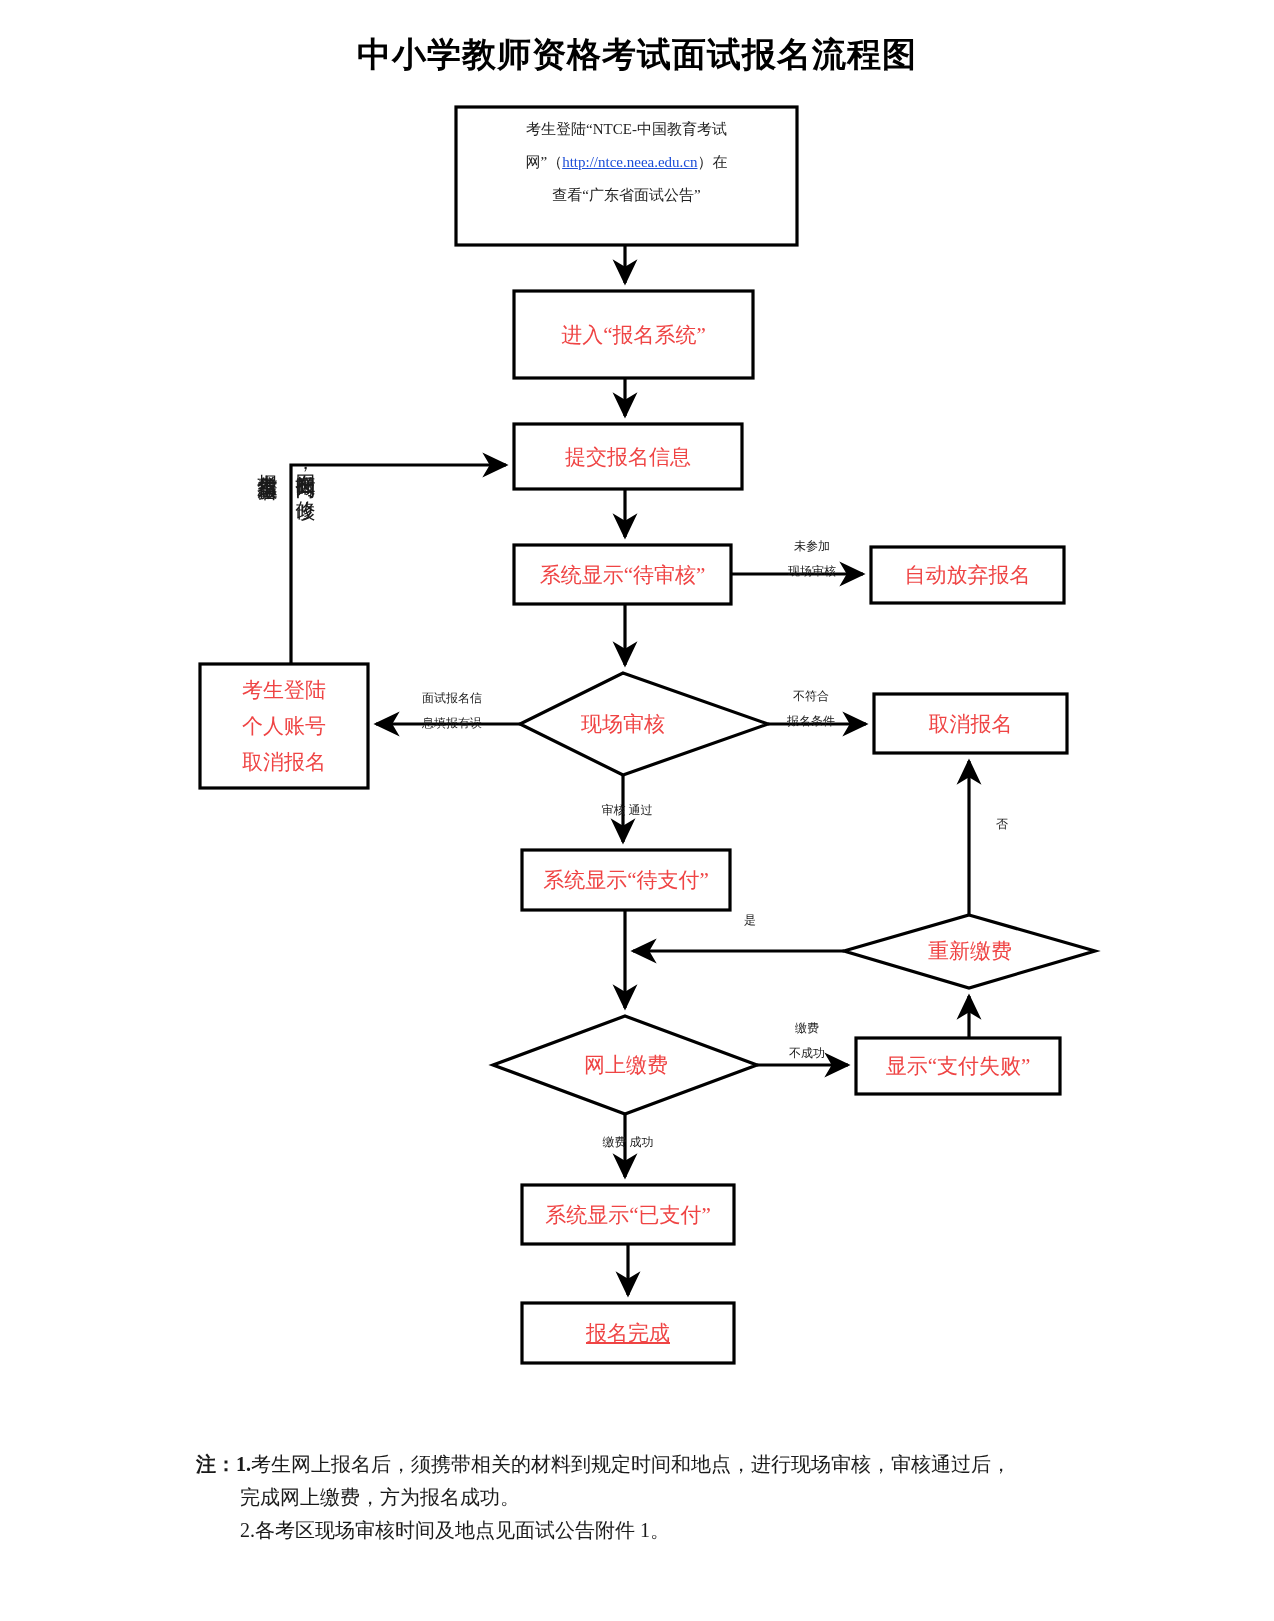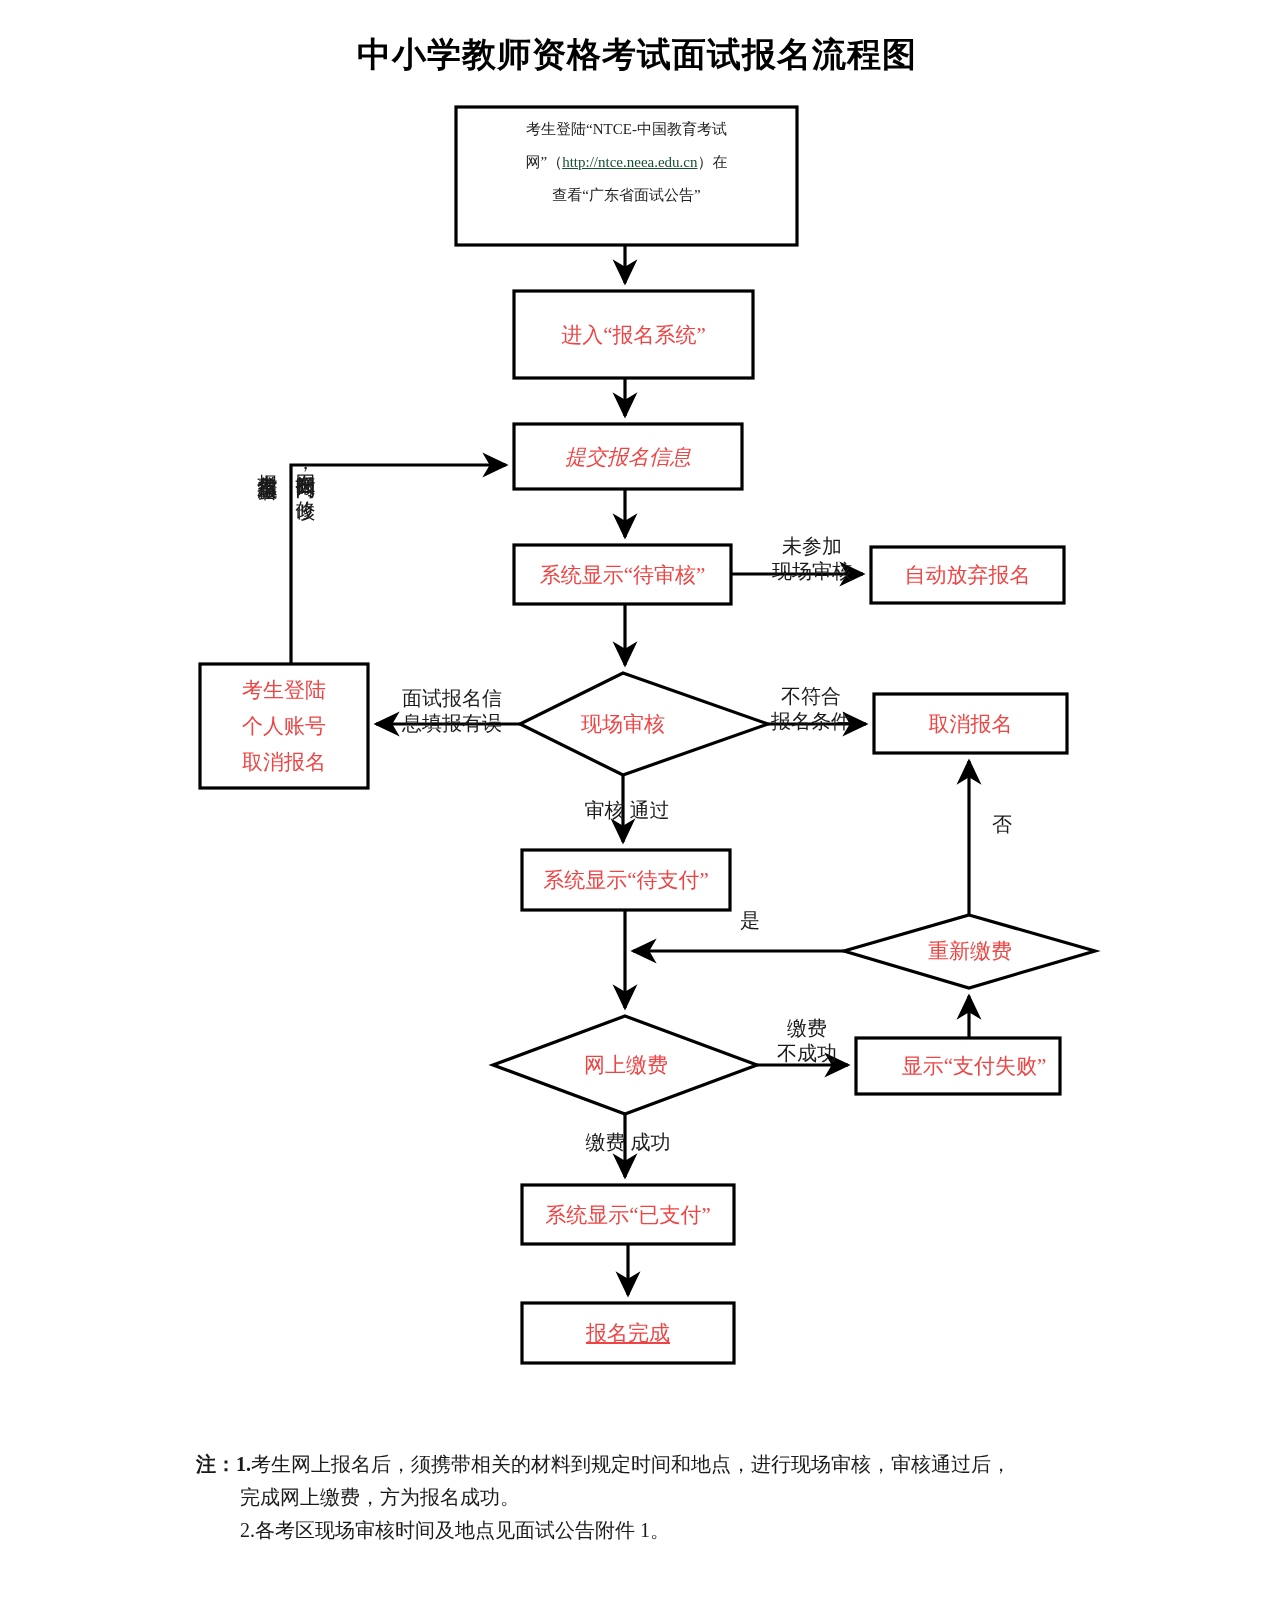--- a/index.html
+++ b/index.html
@@ -46,21 +46,21 @@
   svg.flow .conn {
     stroke: #000000;
     stroke-width: 3.2;
     fill: none;
   }
   svg.flow .arrowhead {
     fill: #000000;
   }
   .lbl {
     position: absolute;
-    font-size: 20px;
+    font-size: 12px;
     line-height: 25px;
     text-align: center;
     color: #1a1a1a;
     font-family: "Liberation Serif", "DejaVu Serif", serif;
     white-space: pre-line;
   }
   .node-text {
     position: absolute;
     display: flex;
     align-items: center;
@@ -85,21 +85,21 @@
   }
   .startbox-text {
     position: absolute;
     text-align: center;
     font-size: 15px;
     line-height: 33px;
     color: #222;
     font-family: "Liberation Serif", "DejaVu Serif", serif;
   }
   .link {
-    color: #14532d;
+    color: #1d4ed8;
     text-decoration: underline;
   }
   .notes {
     position: absolute;
     left: 196px;
     top: 1448px;
     width: 1000px;
     font-size: 20px;
     line-height: 33px;
     color: #1a1a1a;
@@ -184,41 +184,41 @@
   </svg>
 
   <div class="startbox-text" style="left:460px; top:113px; width:333px;">
     <div>考生登陆“NTCE-中国教育考试</div>
     <div><span>网”（</span><span class="link">http://ntce.neea.edu.cn</span><span>）在</span></div>
     <div>查看“广东省面试公告”</div>
   </div>
 
   <div class="node-text" style="left:514px; top:291px; width:239px; height:87px;">进入“报名系统”</div>
 
-  <div class="node-text" style="left:514px; top:424px; width:228px; height:65px;font-style:italic;">提交报名信息</div>
+  <div class="node-text" style="left:514px; top:424px; width:228px; height:65px;">提交报名信息</div>
 
   <div class="node-text" style="left:514px; top:545px; width:217px; height:59px;">系统显示“待审核”</div>
 
   <div class="node-text" style="left:871px; top:547px; width:193px; height:56px;">自动放弃报名</div>
 
   <div class="node-text" style="left:543px; top:700px; width:160px; height:48px;">现场审核</div>
 
   <div class="node-text" style="left:874px; top:694px; width:193px; height:59px;">取消报名</div>
 
   <div class="node-text" style="left:200px; top:664px; width:168px; height:124px; line-height:36px;">考生登陆
 个人账号
 取消报名</div>
 
   <div class="node-text" style="left:522px; top:850px; width:208px; height:60px;">系统显示“待支付”</div>
 
   <div class="node-text" style="left:900px; top:929px; width:140px; height:44px;">重新缴费</div>
 
   <div class="node-text" style="left:556px; top:1043px; width:140px; height:44px;">网上缴费</div>
 
-  <div class="node-text" style="left:856px; top:1038px; width:204px; height:56px;margin-left:16px;">显示“支付失败”</div>
+  <div class="node-text" style="left:856px; top:1038px; width:204px; height:56px;">显示“支付失败”</div>
 
   <div class="node-text" style="left:522px; top:1185px; width:212px; height:59px;">系统显示“已支付”</div>
 
   <div class="node-text" style="left:522px; top:1303px; width:212px; height:60px;text-decoration:underline;">报名完成</div>
 
   <div class="lbl" style="left:757px; top:534px; width:110px;">未参加
 现场审核</div>
 
   <div class="lbl" style="left:382px; top:686px; width:140px;">面试报名信
 息填报有误</div>

